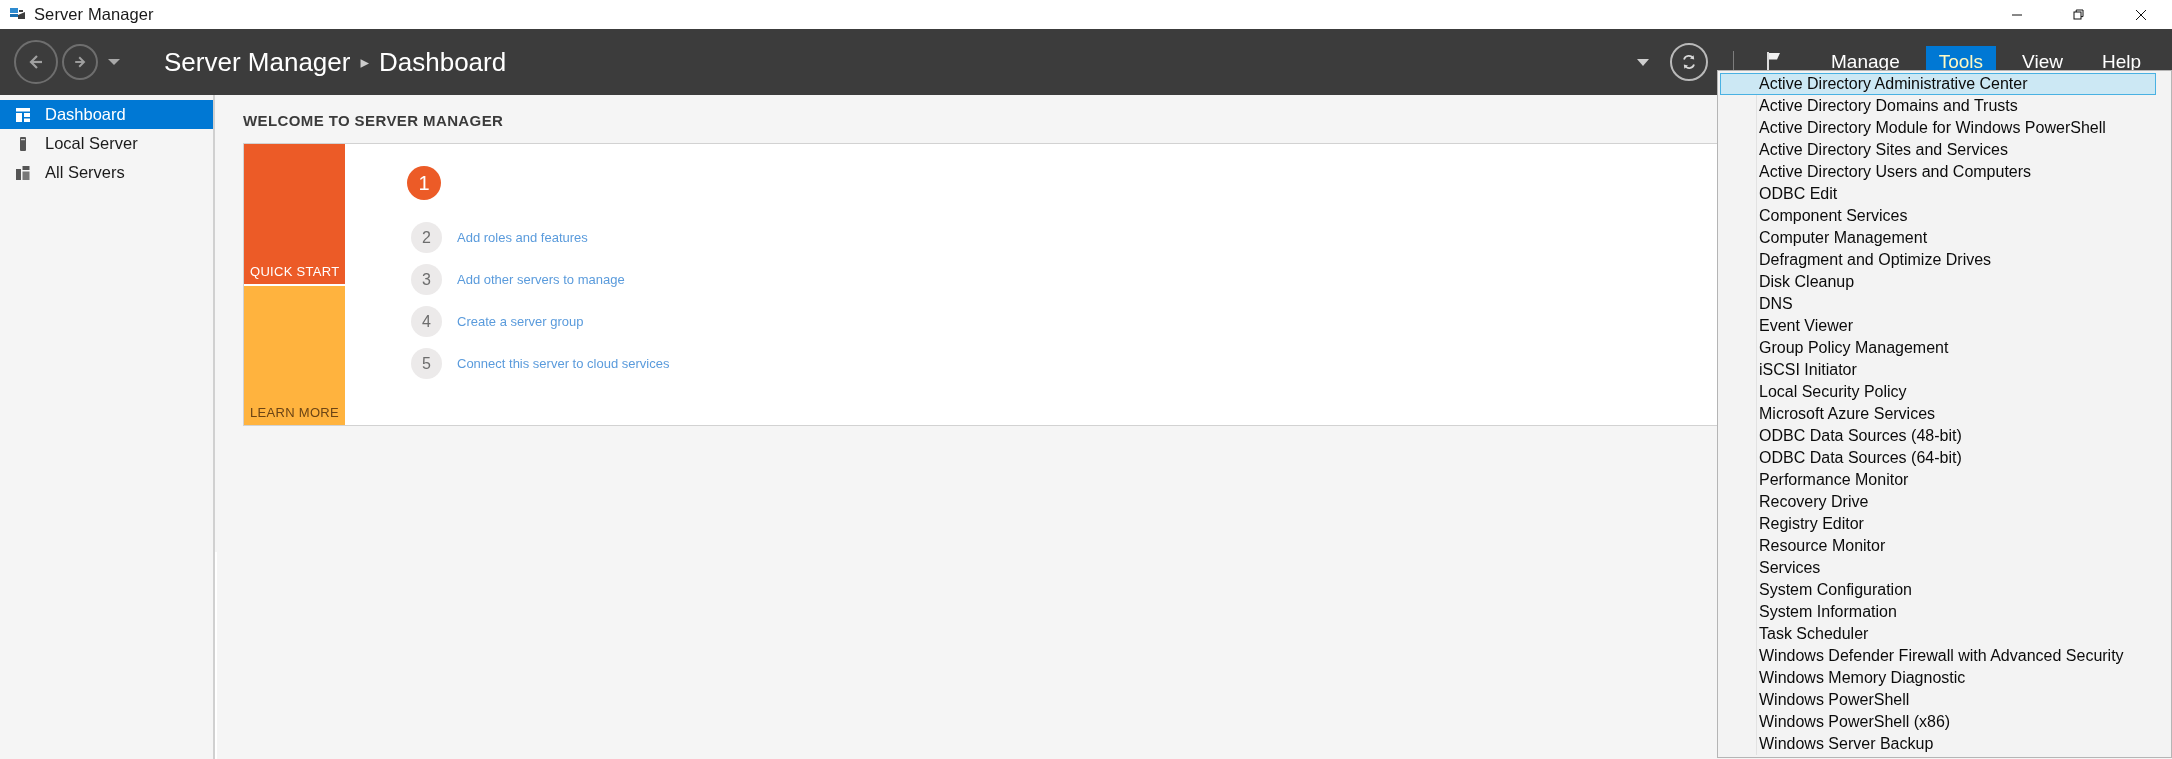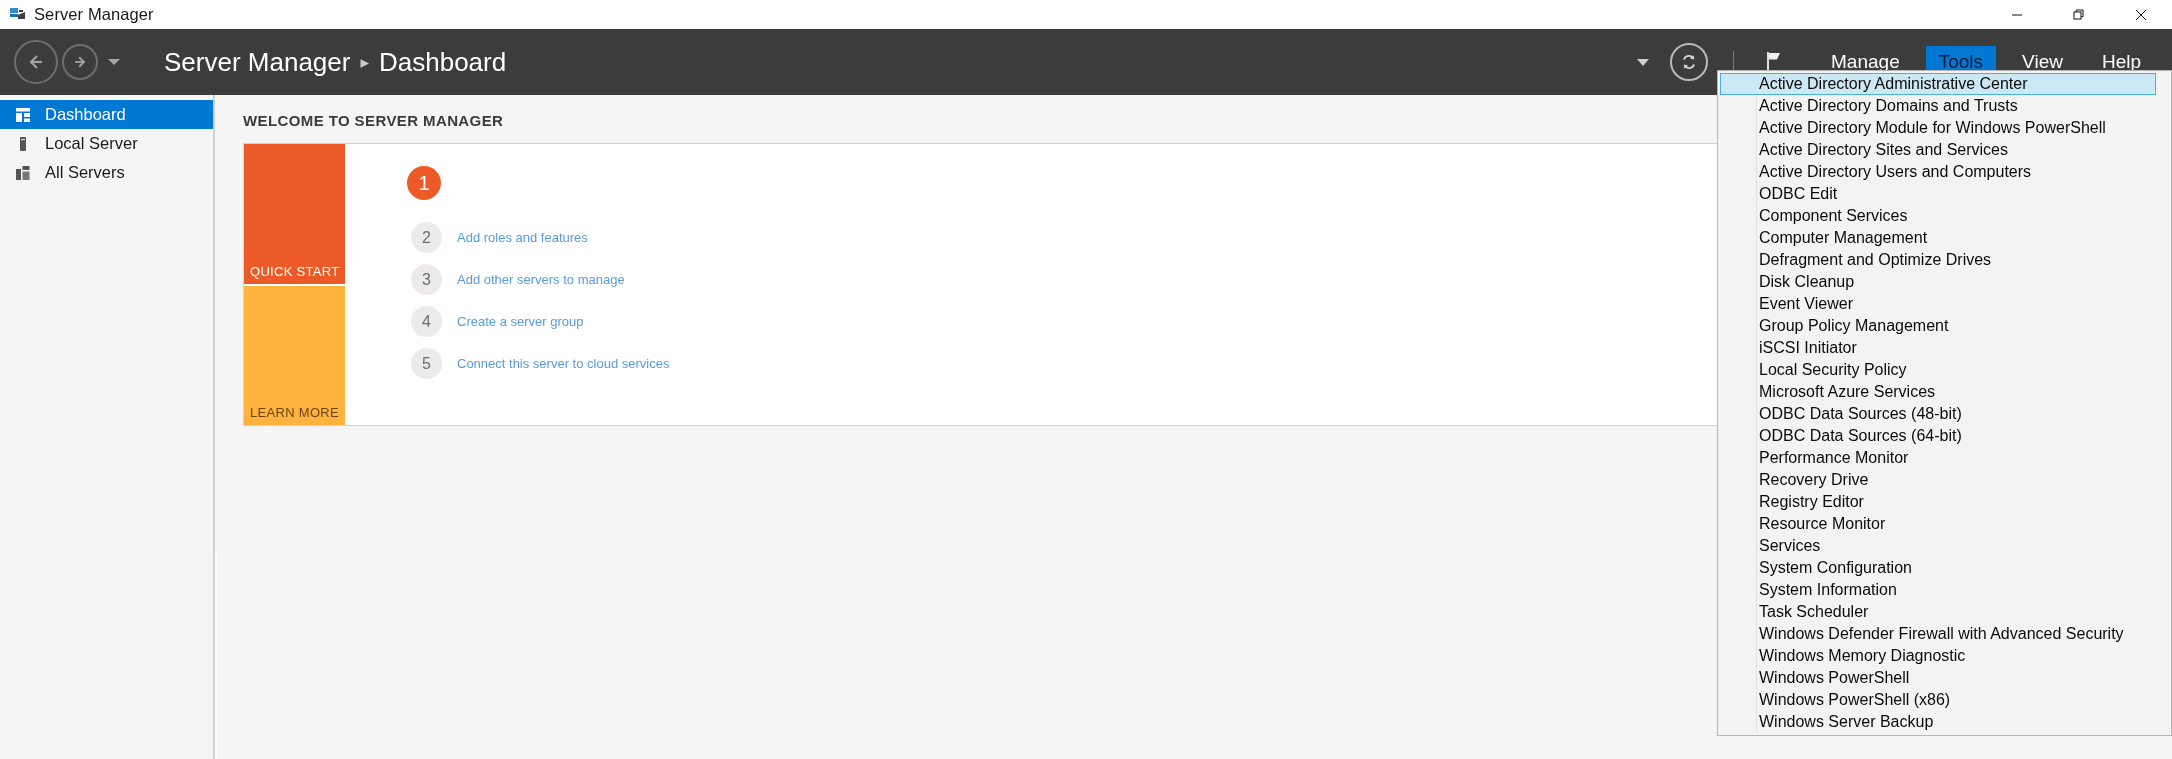--- a/index.html
+++ b/index.html
@@ -142,21 +142,21 @@
   }
   .menuitem-top {
     font-size: 19px;
     color: #ffffff;
     padding: 5px 13px;
     white-space: nowrap;
     margin-left: 6px;
   }
   .menuitem-top.active {
     background: #0078d4;
-    color: #0f172a;
+    color: #fef9c3;
   }
 
   
   .leftnav {
     position: absolute;
     left: 0; top: 95px;
     width: 215px;
     height: 664px;
     background: #f5f5f5;
     border-right: 2px solid #d0d0d0;
@@ -469,20 +469,21 @@
         <div class="dd-item highlighted">Active Directory Administrative Center</div>
         <div class="dd-item">Active Directory Domains and Trusts</div>
         <div class="dd-item">Active Directory Module for Windows PowerShell</div>
         <div class="dd-item">Active Directory Sites and Services</div>
         <div class="dd-item">Active Directory Users and Computers</div>
         <div class="dd-item">ODBC Edit</div>
         <div class="dd-item">Component Services</div>
         <div class="dd-item">Computer Management</div>
         <div class="dd-item">Defragment and Optimize Drives</div>
         <div class="dd-item">Disk Cleanup</div>
+        <div class="dd-item">DNS</div>
         <div class="dd-item">Event Viewer</div>
         <div class="dd-item">Group Policy Management</div>
         <div class="dd-item">iSCSI Initiator</div>
         <div class="dd-item">Local Security Policy</div>
         <div class="dd-item">Microsoft Azure Services</div>
         <div class="dd-item">ODBC Data Sources (48-bit)</div>
         <div class="dd-item">ODBC Data Sources (64-bit)</div>
         <div class="dd-item">Performance Monitor</div>
         <div class="dd-item">Recovery Drive</div>
         <div class="dd-item">Registry Editor</div>

